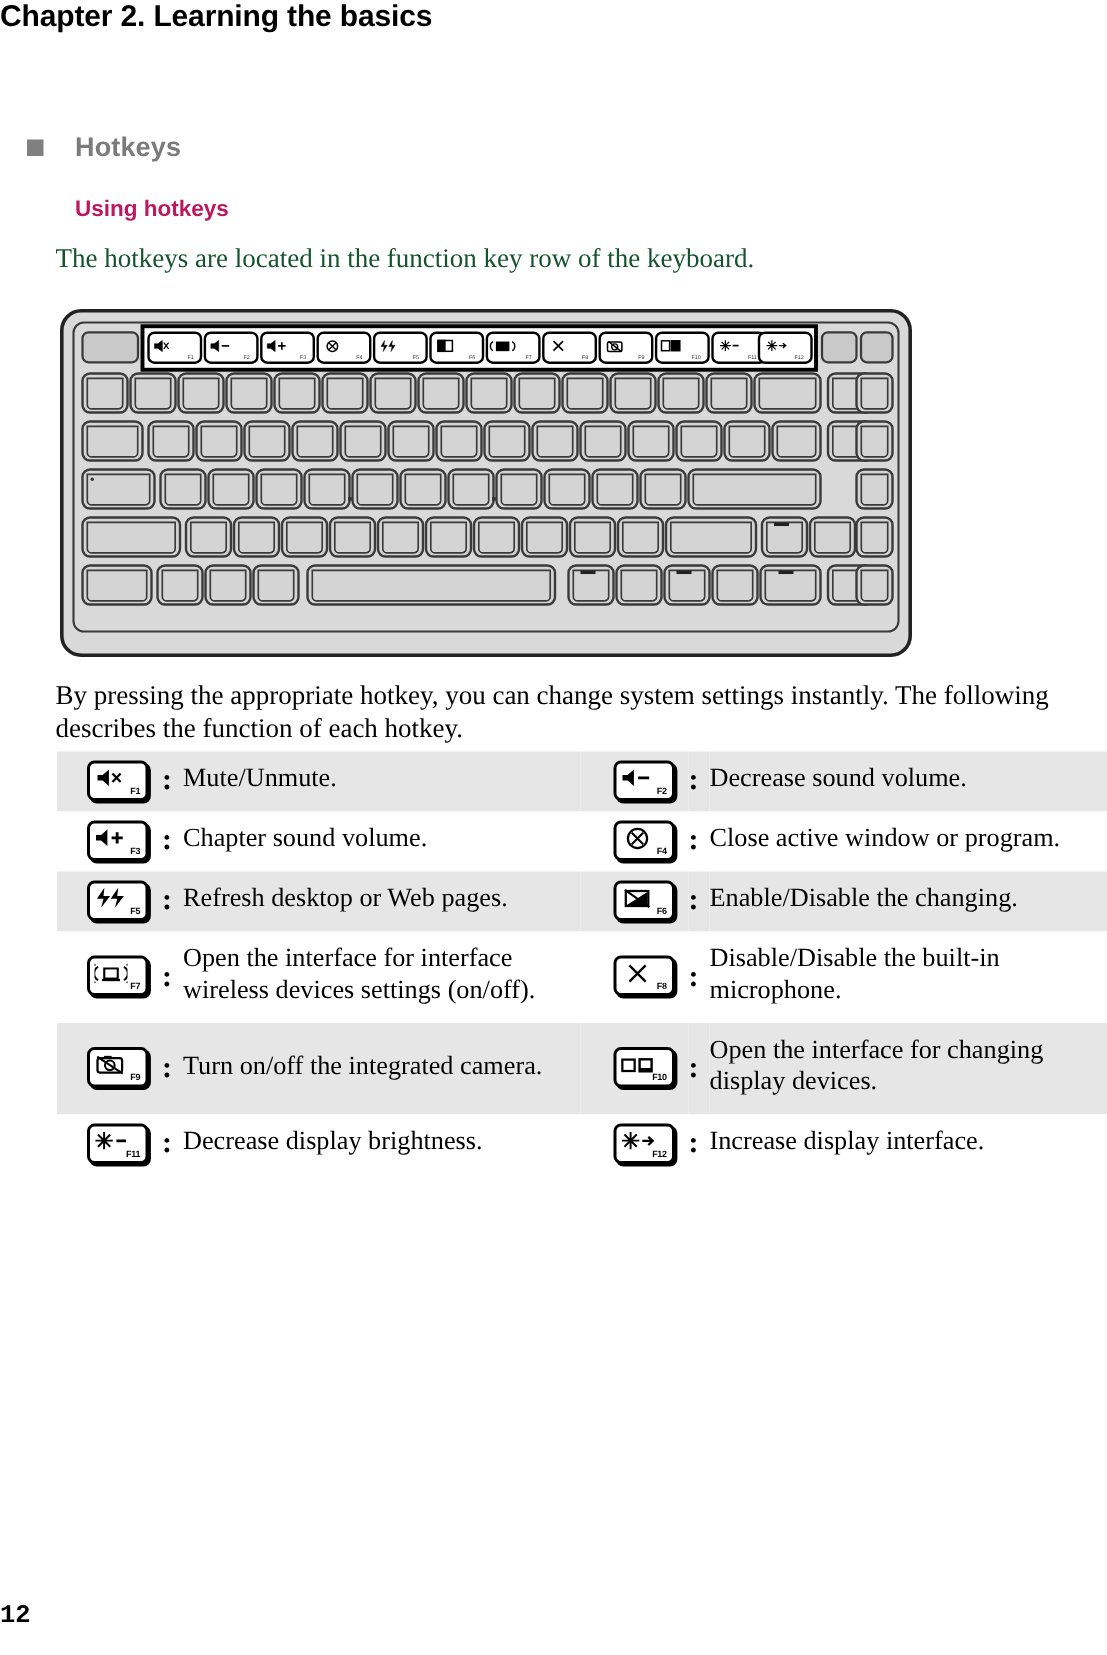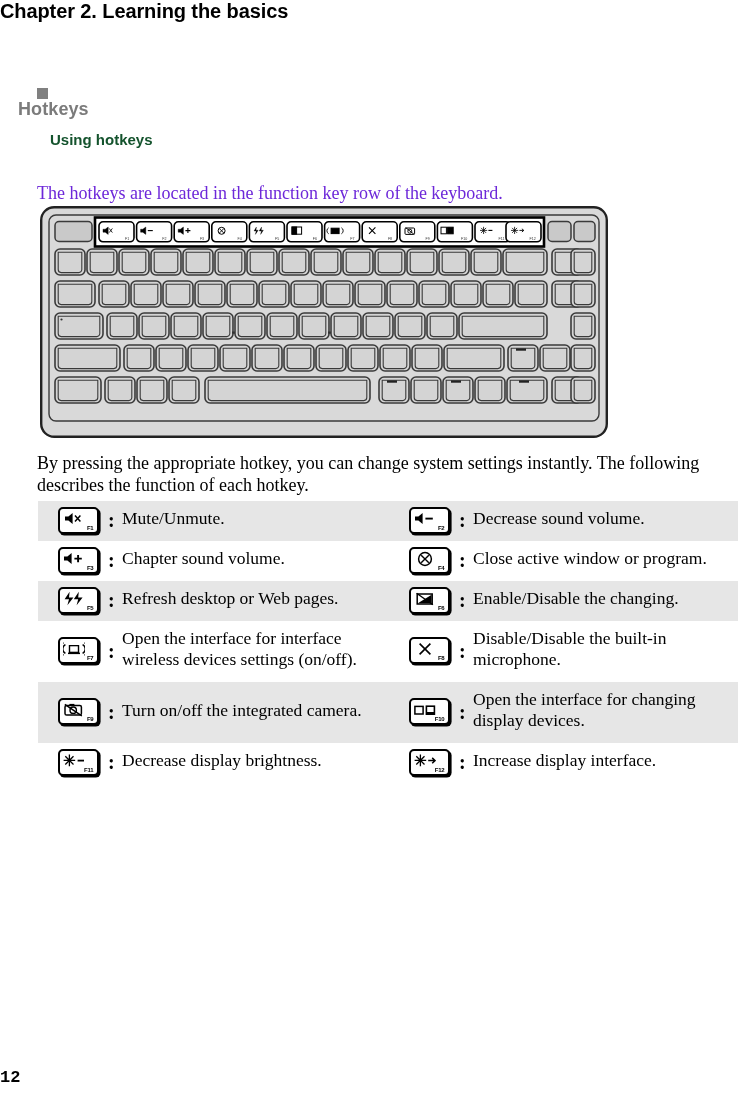--- a/index.html
+++ b/index.html
@@ -20,21 +20,21 @@
     font-weight:bold;
     font-size:20px;
     color:#000;
     letter-spacing:-0.1px;
   }
 
   
   .section-head{
     position:absolute;
     left:18px; top:88px;
-    display:flex; align-items:center;flex-direction:column;
+    display:flex; align-items:center;
   }
   .bullet-square{
     width:11px;height:11px;
     background:#808080;
     display:inline-block;
     margin-right:21px;
     flex:0 0 auto;
   }
   .section-head-text{
     font-family:"Liberation Sans", sans-serif;
@@ -44,31 +44,31 @@
     letter-spacing:0.1px;
   }
 
   
   .sub-head{
     position:absolute;
     left:50px; top:131px;
     font-family:"Liberation Sans", sans-serif;
     font-weight:bold;
     font-size:15px;
-    color:#14532d;
+    color:#be185d;
   }
 
   
   .para-intro{
     position:absolute;
-    left:37px; top:182px;
+    left:37px; top:161px;
     width:690px;
     font-size:18px;
     line-height:23px;
-    color:#6d28d9;
+    color:#14532d;
   }
   .para-after{
     position:absolute;
     left:37px; top:452px;
     width:705px;
     font-size:18px;
     line-height:22px;
     color:#000;
   }
 

